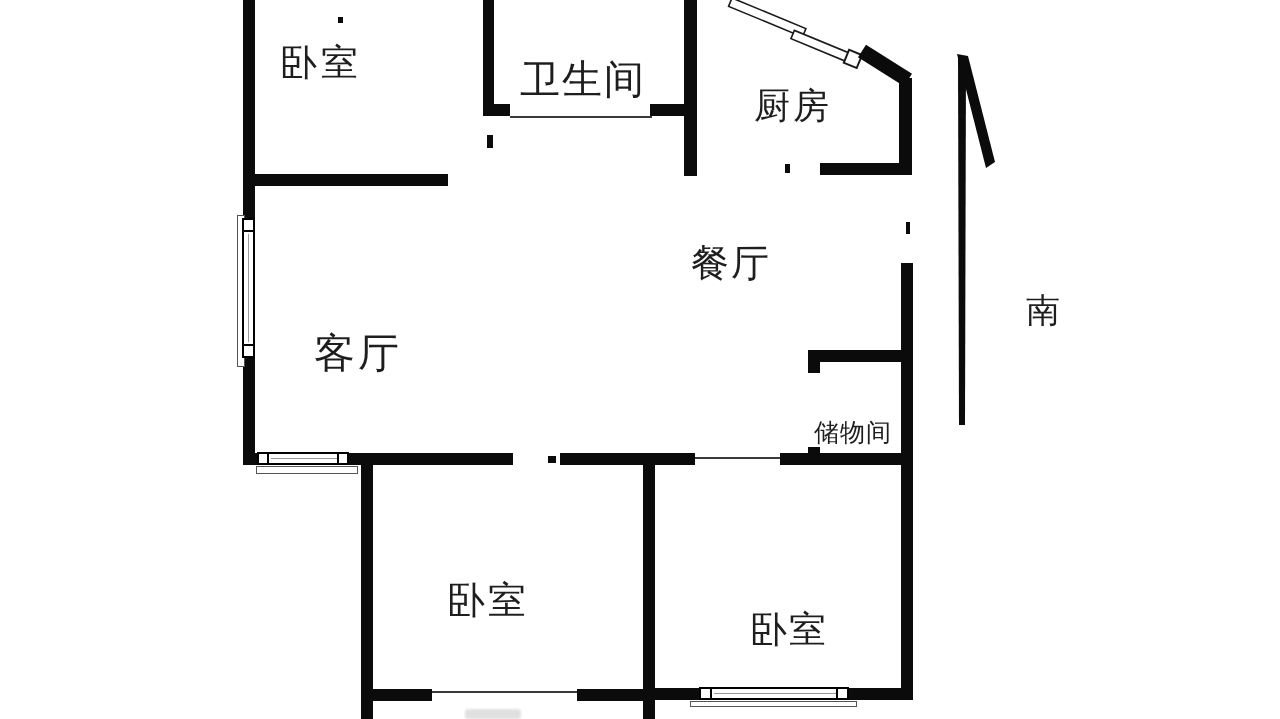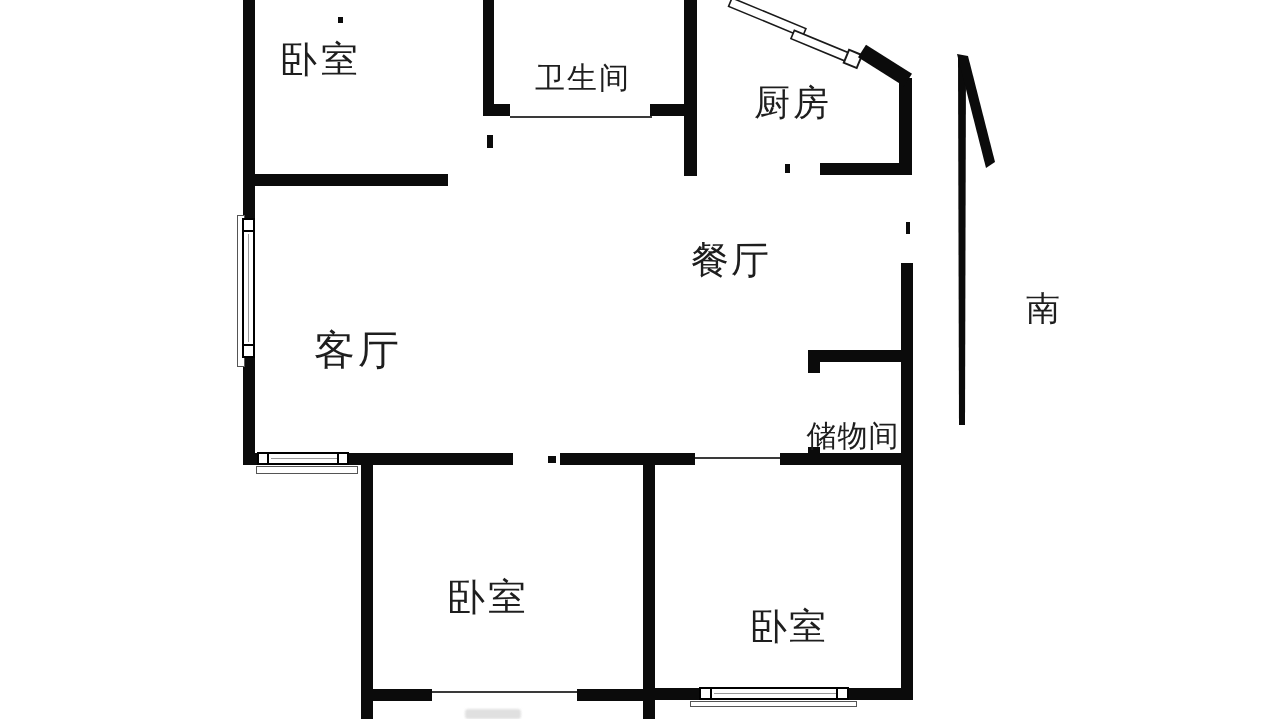--- a/index.html
+++ b/index.html
@@ -5,21 +5,21 @@
   html,body{margin:0;padding:0;background:#fff;}
   .stage{
     position:relative;width:1280px;height:719px;background:#ffffff;overflow:hidden;
     font-family:"Liberation Serif","DejaVu Serif",serif;
   }
   .wall{position:absolute;background:#0b0b0b;}
   .thinline{position:absolute;background:#3a3a3a;}
   .tick{position:absolute;background:#0b0b0b;}
   .room-label{
     position:absolute;transform:translate(-50%,-50%);
-    color:#1e1e1e;white-space:nowrap;line-height:1;font-family:Liberation Mono, monospace;
+    color:#1e1e1e;white-space:nowrap;line-height:1;
   }
   .win{position:absolute;background:#fff;border:2px solid #000;box-sizing:border-box;}
   .win .cap{position:absolute;background:#fff;box-sizing:border-box;}
   .win .glass{position:absolute;background:#9a9a9a;}
   .sill{position:absolute;background:#fff;border:1px solid #555;box-sizing:border-box;}
   .smudge{position:absolute;background:#d9d9d9;filter:blur(1px);border-radius:3px;opacity:.8;}
   svg.overlay{position:absolute;left:0;top:0;}
 </style>
 </head>
 <body>
@@ -104,29 +104,29 @@
     <line x1="862" y1="51" x2="908" y2="80" stroke="#0b0b0b" stroke-width="15"></line>
 
     <g>
       <polygon points="958,56 966,58 965,425 959,425" fill="#0b0b0b"></polygon>
       <polygon points="957,54 968,56 995,162 986,168" fill="#0b0b0b"></polygon>
     </g>
   </svg>
 
   <div class="room-label" style="left:321px;top:62px;font-size:37px;letter-spacing:4px;">卧室</div>
 
-  <div class="room-label" style="left:583px;top:80px;font-size:30px;letter-spacing:2px;">卫生间</div>
+  <div class="room-label" style="left:583px;top:80px;font-size:40px;letter-spacing:2px;">卫生间</div>
 
   <div class="room-label" style="left:793px;top:106px;font-size:36px;letter-spacing:3px;">厨房</div>
 
   <div class="room-label" style="left:731px;top:263px;font-size:38px;letter-spacing:2px;">餐厅</div>
 
   <div class="room-label" style="left:358px;top:353px;font-size:41px;letter-spacing:3px;">客厅</div>
 
-  <div class="room-label" style="left:853px;top:432px;font-size:30px;letter-spacing:1px;margin-top:6px;">储物间</div>
+  <div class="room-label" style="left:853px;top:432px;font-size:25px;letter-spacing:1px;">储物间</div>
 
   <div class="room-label" style="left:488px;top:600px;font-size:38px;letter-spacing:3px;">卧室</div>
 
   <div class="room-label" style="left:789px;top:629px;font-size:37px;letter-spacing:2px;">卧室</div>
 
   <div class="room-label" style="left:1043px;top:311px;font-size:34px;">南</div>
 
 </div>
 
 </body></html>

